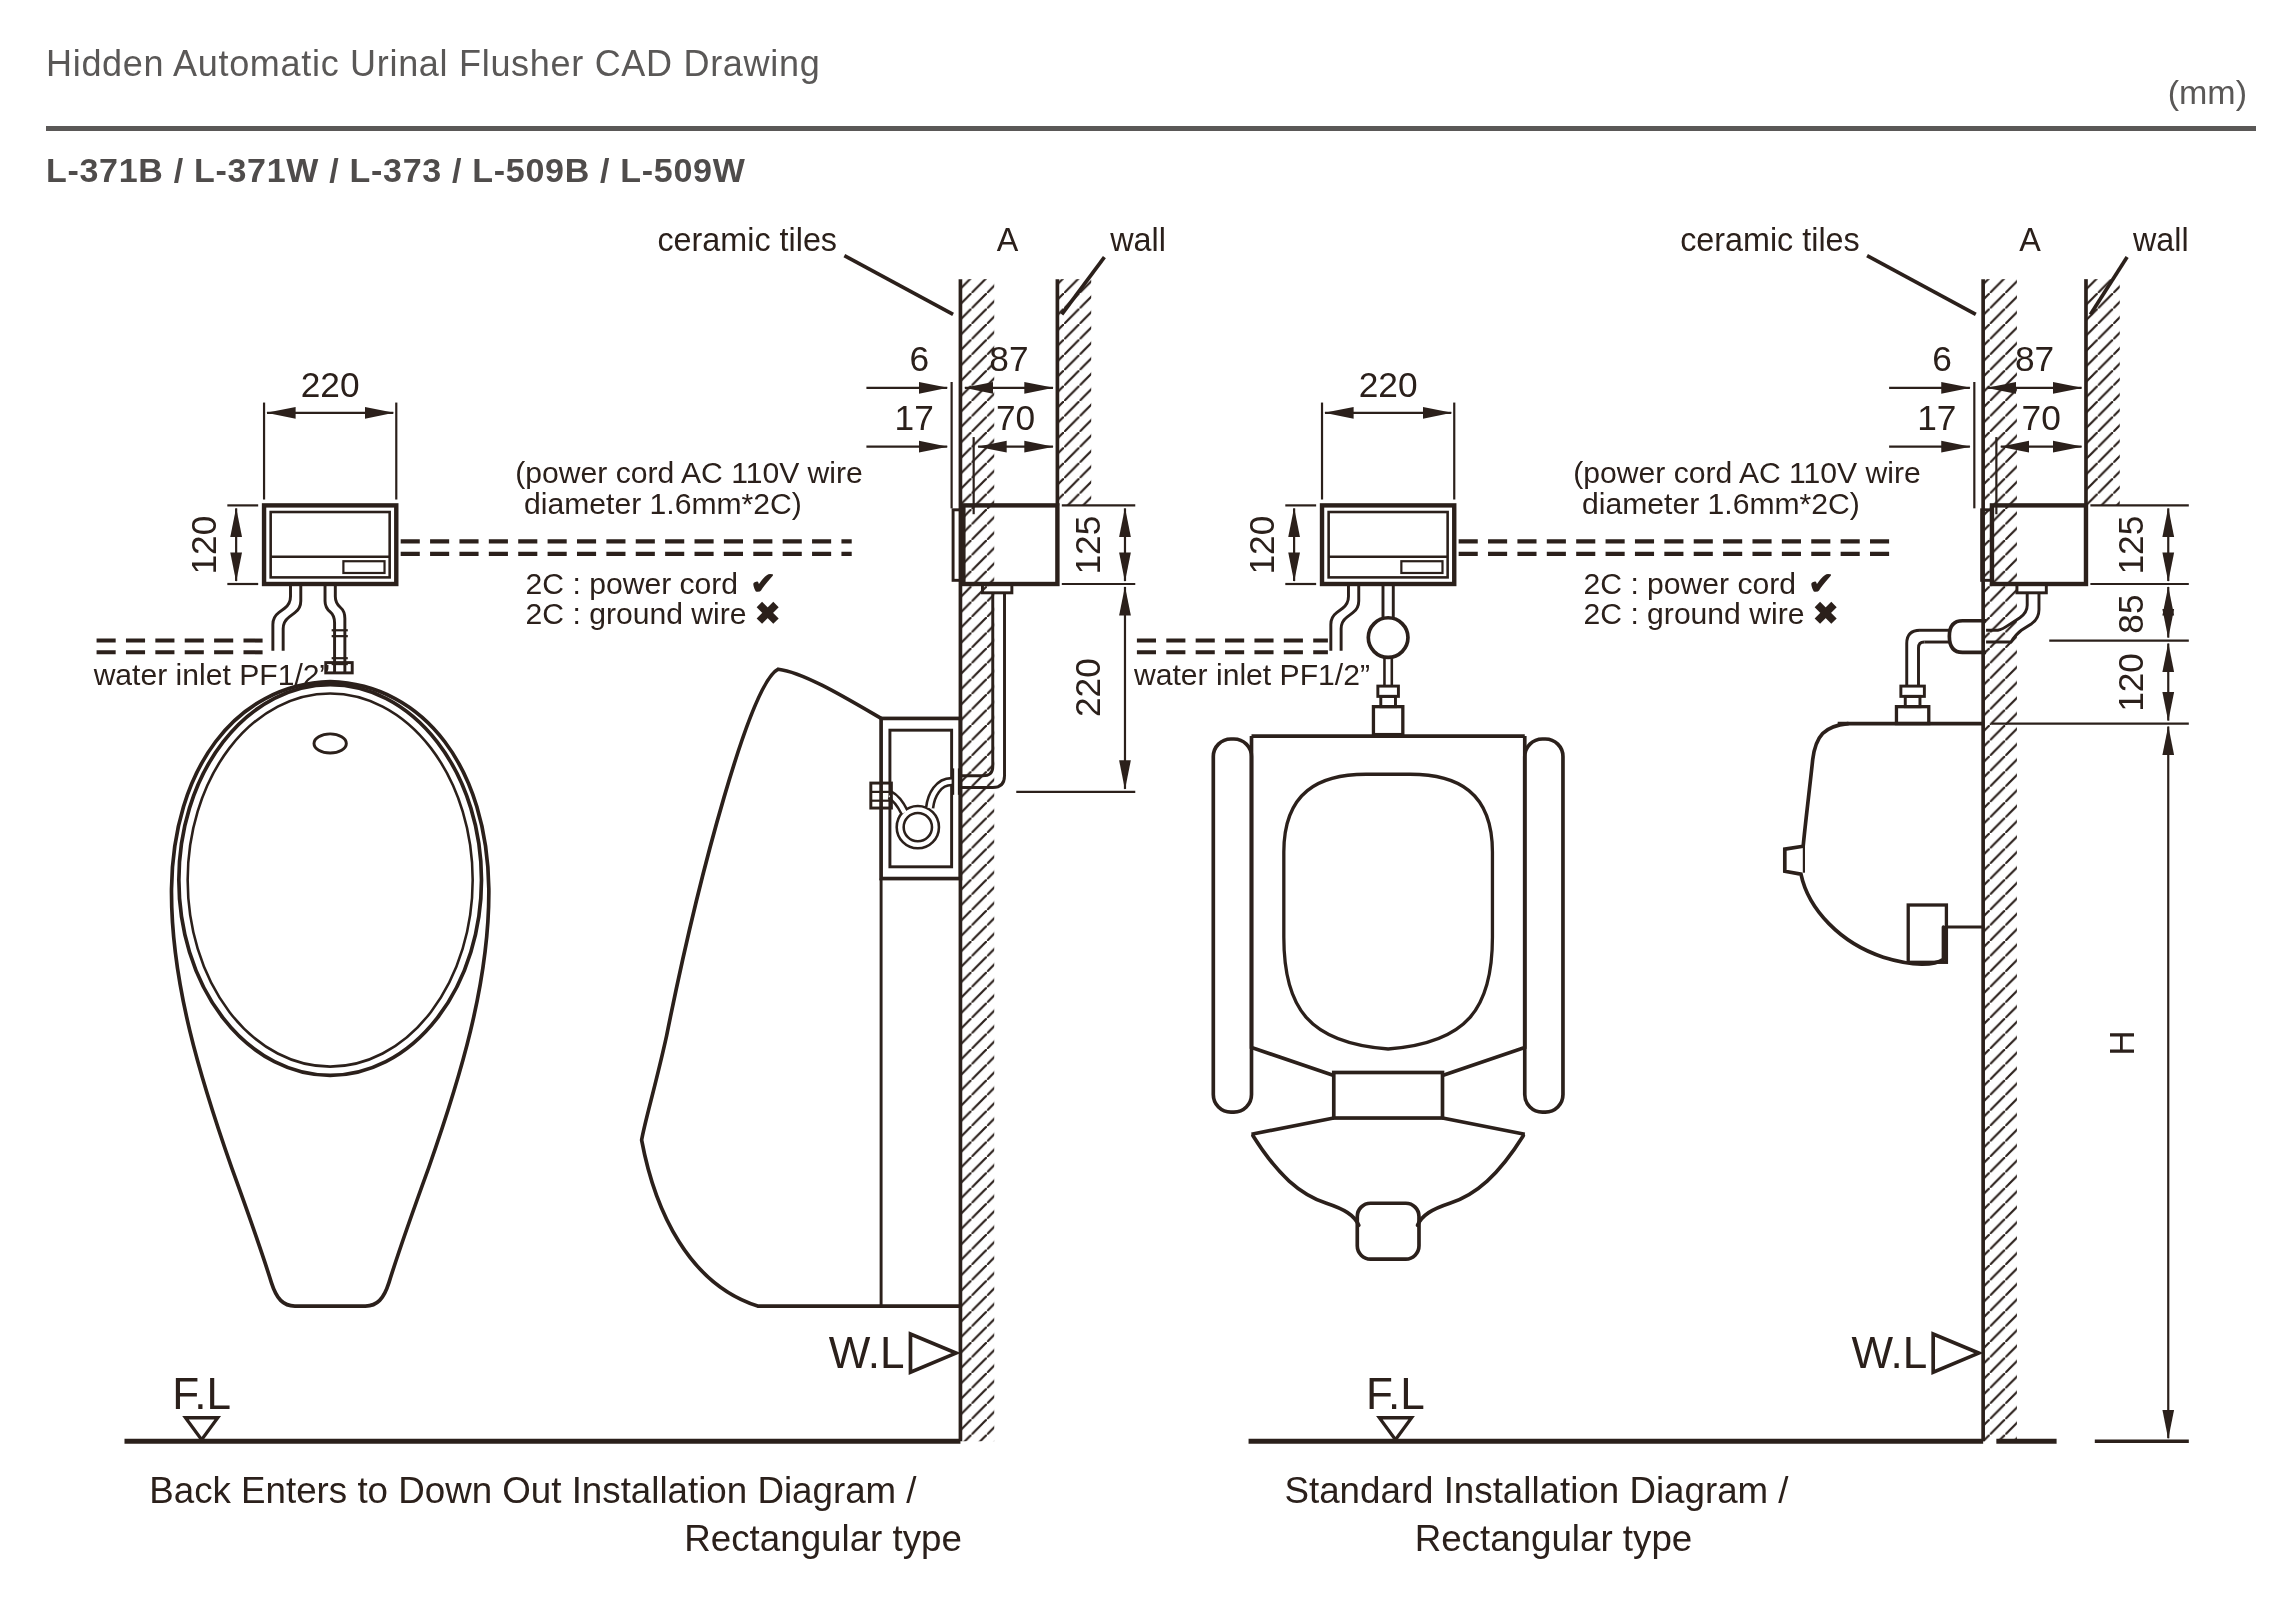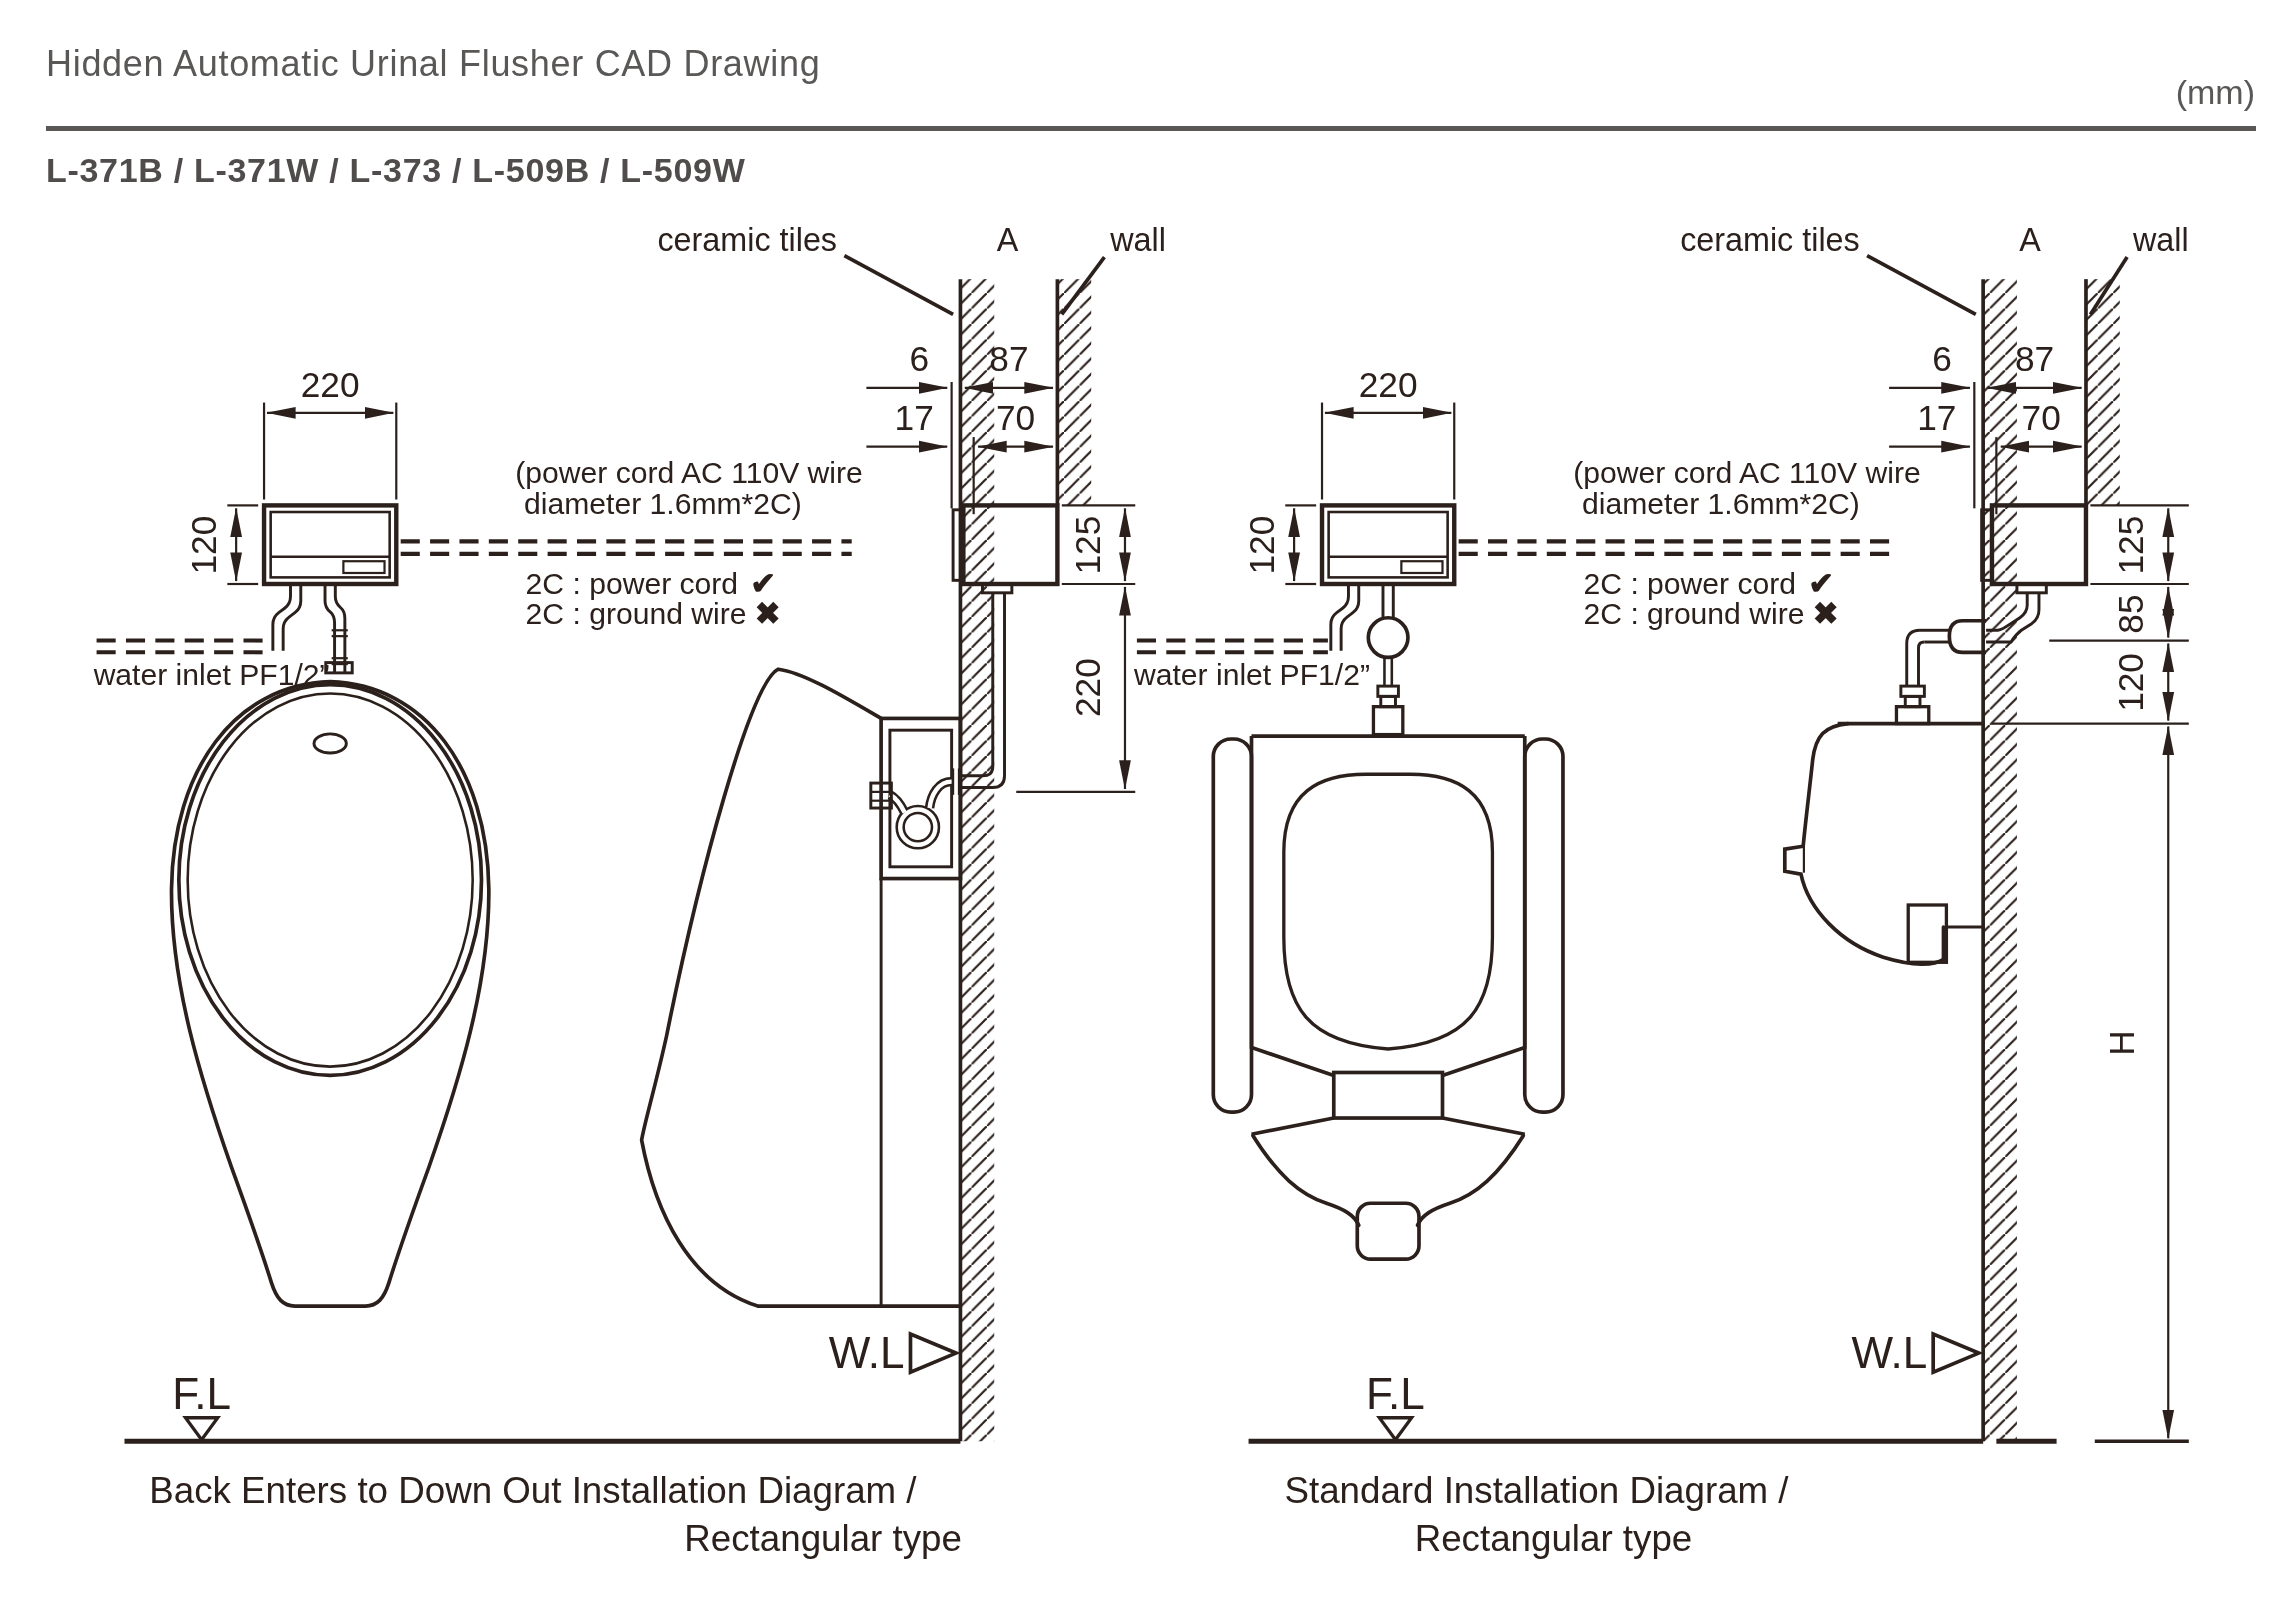--- a/index.html
+++ b/index.html
@@ -1,20 +1,20 @@
 <!DOCTYPE html>
 <html style="font-size:11.8px"><head>
 <meta charset="utf-8">
 <style>
   html,body{margin:0;padding:0;background:#ffffff;}
   body{width:2295px;height:1613px;position:relative;overflow:hidden;
        font-family:"Liberation Sans", sans-serif;}
   .page-title{position:absolute;left:46px;top:43px;font-size:36px;color:#5a5857;
        letter-spacing:0.7px;white-space:nowrap;}
-  .unit{position:absolute;right:40px;top:73px;font-size:34px;color:#5a5857;}
+  .unit{position:absolute;right:48px;top:73px;font-size:34px;color:#5a5857;}
   .title-rule{position:absolute;left:46px;top:126px;width:2210px;height:5.1px;background:#5a5857;}
   .models{position:absolute;left:46px;top:151px;font-size:34px;font-weight:bold;color:#4f4c4b;
        letter-spacing:0.7px;white-space:nowrap;}
   svg{position:absolute;}
   svg text{font-family:"Liberation Sans", sans-serif;fill:#2b201b;}
   .lbl{font-size:44px;}
   .dim{font-size:48px;}
   .note{font-size:41px;}
   .mark{font-size:42px;font-weight:bold;}
   .level{font-size:60px;}

